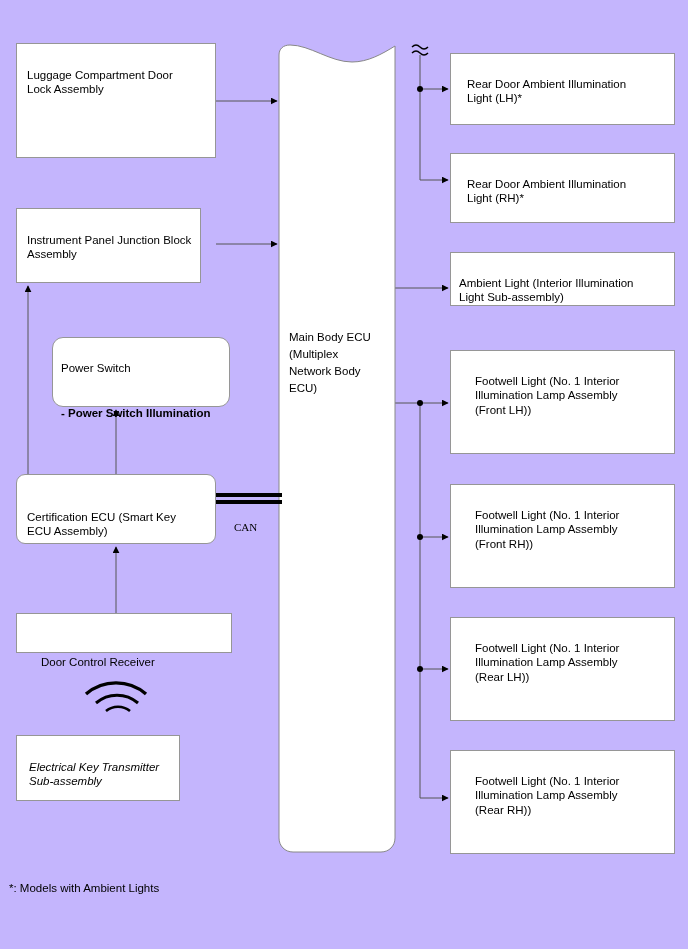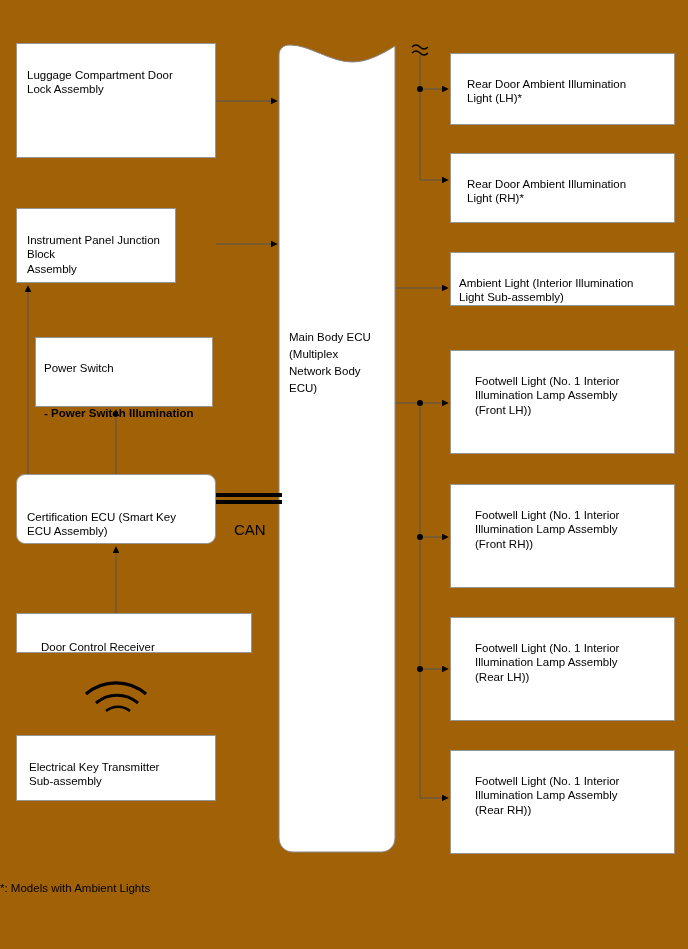--- a/index.html
+++ b/index.html
@@ -4,21 +4,21 @@
 <style>
   html, body {
     margin: 0;
     padding: 0;
     background: #ffffff;
   }
   #page {
     position: relative;
     width: 688px;
     height: 949px;
-    background: #a16207;
+    background: #c4b5fd;
     font-family: "Liberation Sans", sans-serif;
     overflow: hidden;
   }
   .box {
     position: absolute;
     box-sizing: border-box;
     border: 1px solid #969696;
     background: #ffffff;
     font-size: 11.5px;
     line-height: 14.5px;
@@ -38,22 +38,23 @@
     pointer-events: none;
   }
   .footnote {
     position: absolute;
     font-size: 11.5px;
     line-height: 14px;
     color: #000000;
   }
   .can-label {
     position: absolute;
-    font-size: 15px;
-    color: #000000;
+    font-size: 11px;
+    color: #000000;
+    font-family: Liberation Serif, serif;
   }
   .ecu-label {
     position: absolute;
     font-size: 11.5px;
     line-height: 17px;
     color: #000000;
     white-space: pre-line;
   }
 </style>
 </head>
@@ -131,40 +132,40 @@
       <path d="M 96 703 A 32 32 0 0 1 138 703" stroke-width="3"></path>
       <path d="M 106 711 A 19 19 0 0 1 130 711" stroke-width="2.6"></path>
     </g>
   </svg>
 
   <div class="box" style="left:16px; top:43px; width:200px; height:115px; padding:9px 0 0 10px;">
     <span class="txt">Luggage Compartment Door
 Lock Assembly</span>
   </div>
 
-  <div class="box" style="left:16px; top:208px; width:160px; height:75px; padding:9px 0 0 10px;">
+  <div class="box" style="left:16px; top:208px; width:185px; height:75px; padding:9px 0 0 10px;">
     <span class="txt">Instrument Panel Junction Block
 Assembly</span>
   </div>
 
-  <div class="box" style="left:35px; top:337px; width:178px; height:70px; padding:8px 0 0 8px;">
+  <div class="box" style="left:52px; top:337px; width:178px; height:70px; padding:8px 0 0 8px;border-radius:11px;">
     <span class="txt">Power Switch</span>
     <span class="txt" style="display:block; margin-top:16px;font-weight:bold;">- Power Switch Illumination</span>
   </div>
 
   <div class="box" style="left:16px; top:474px; width:200px; height:70px; padding:20px 0 0 10px; border-radius:9px;">
     <span class="txt">Certification ECU (Smart Key
 ECU Assembly)</span>
   </div>
 
-  <div class="box" style="left:16px; top:613px; width:236px; height:40px; padding:11px 0 0 24px;">
+  <div class="box" style="left:16px; top:613px; width:216px; height:40px; padding:26px 0 0 24px;">
     <span class="txt">Door Control Receiver</span>
   </div>
 
-  <div class="box" style="left:16px; top:735px; width:200px; height:66px; padding:9px 0 0 12px;">
+  <div class="box" style="left:16px; top:735px; width:164px; height:66px; padding:9px 0 0 12px;font-style:italic;">
     <span class="txt">Electrical Key Transmitter
 Sub-assembly</span>
   </div>
 
   <div class="ecu-label" style="left:289px; top:312px; width:104px;">
     <span>Main Body ECU
 (Multiplex
 Network Body
 ECU)</span>
   </div>
@@ -205,17 +206,17 @@
 Illumination Lamp Assembly
 (Rear LH))</span>
   </div>
 
   <div class="box" style="left:450px; top:750px; width:225px; height:104px; padding:8px 0 0 24px;">
     <span class="txt">Footwell Light (No. 1 Interior
 Illumination Lamp Assembly
 (Rear RH))</span>
   </div>
 
-  <div class="footnote" style="left:0; top:881px;">
+  <div class="footnote" style="left:9px; top:881px;">
     <span>*: Models with Ambient Lights</span>
   </div>
 
 </div>
 
 </body></html>

